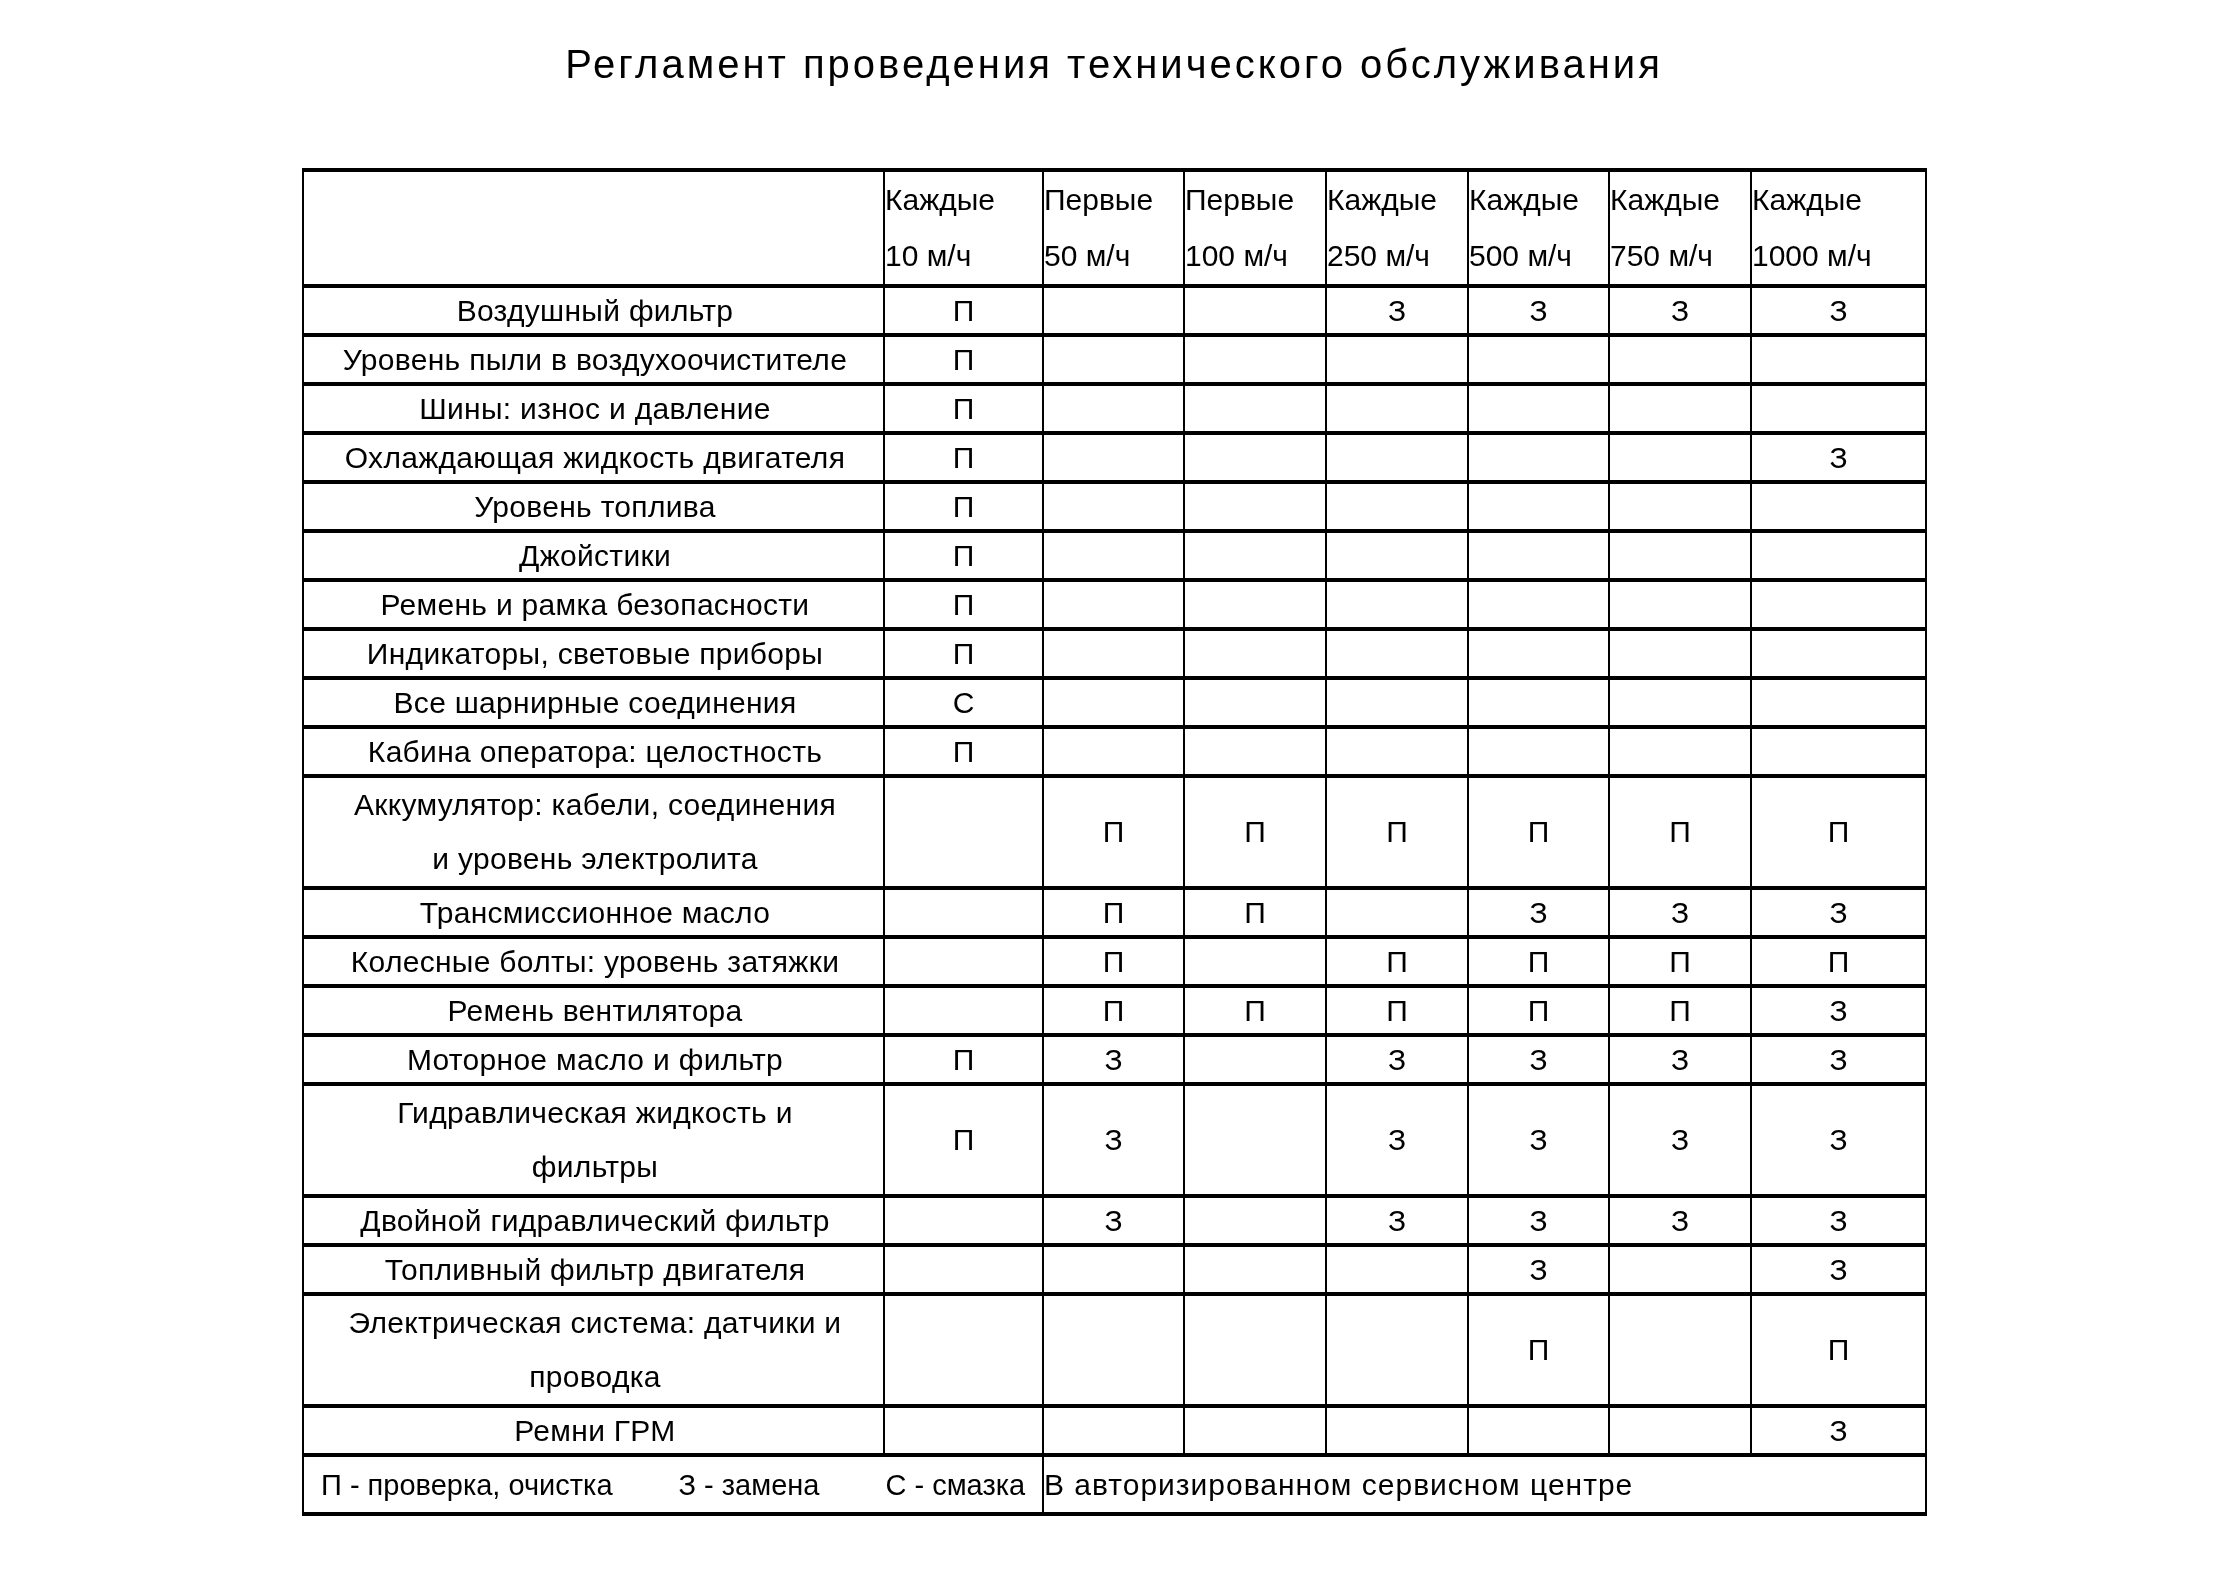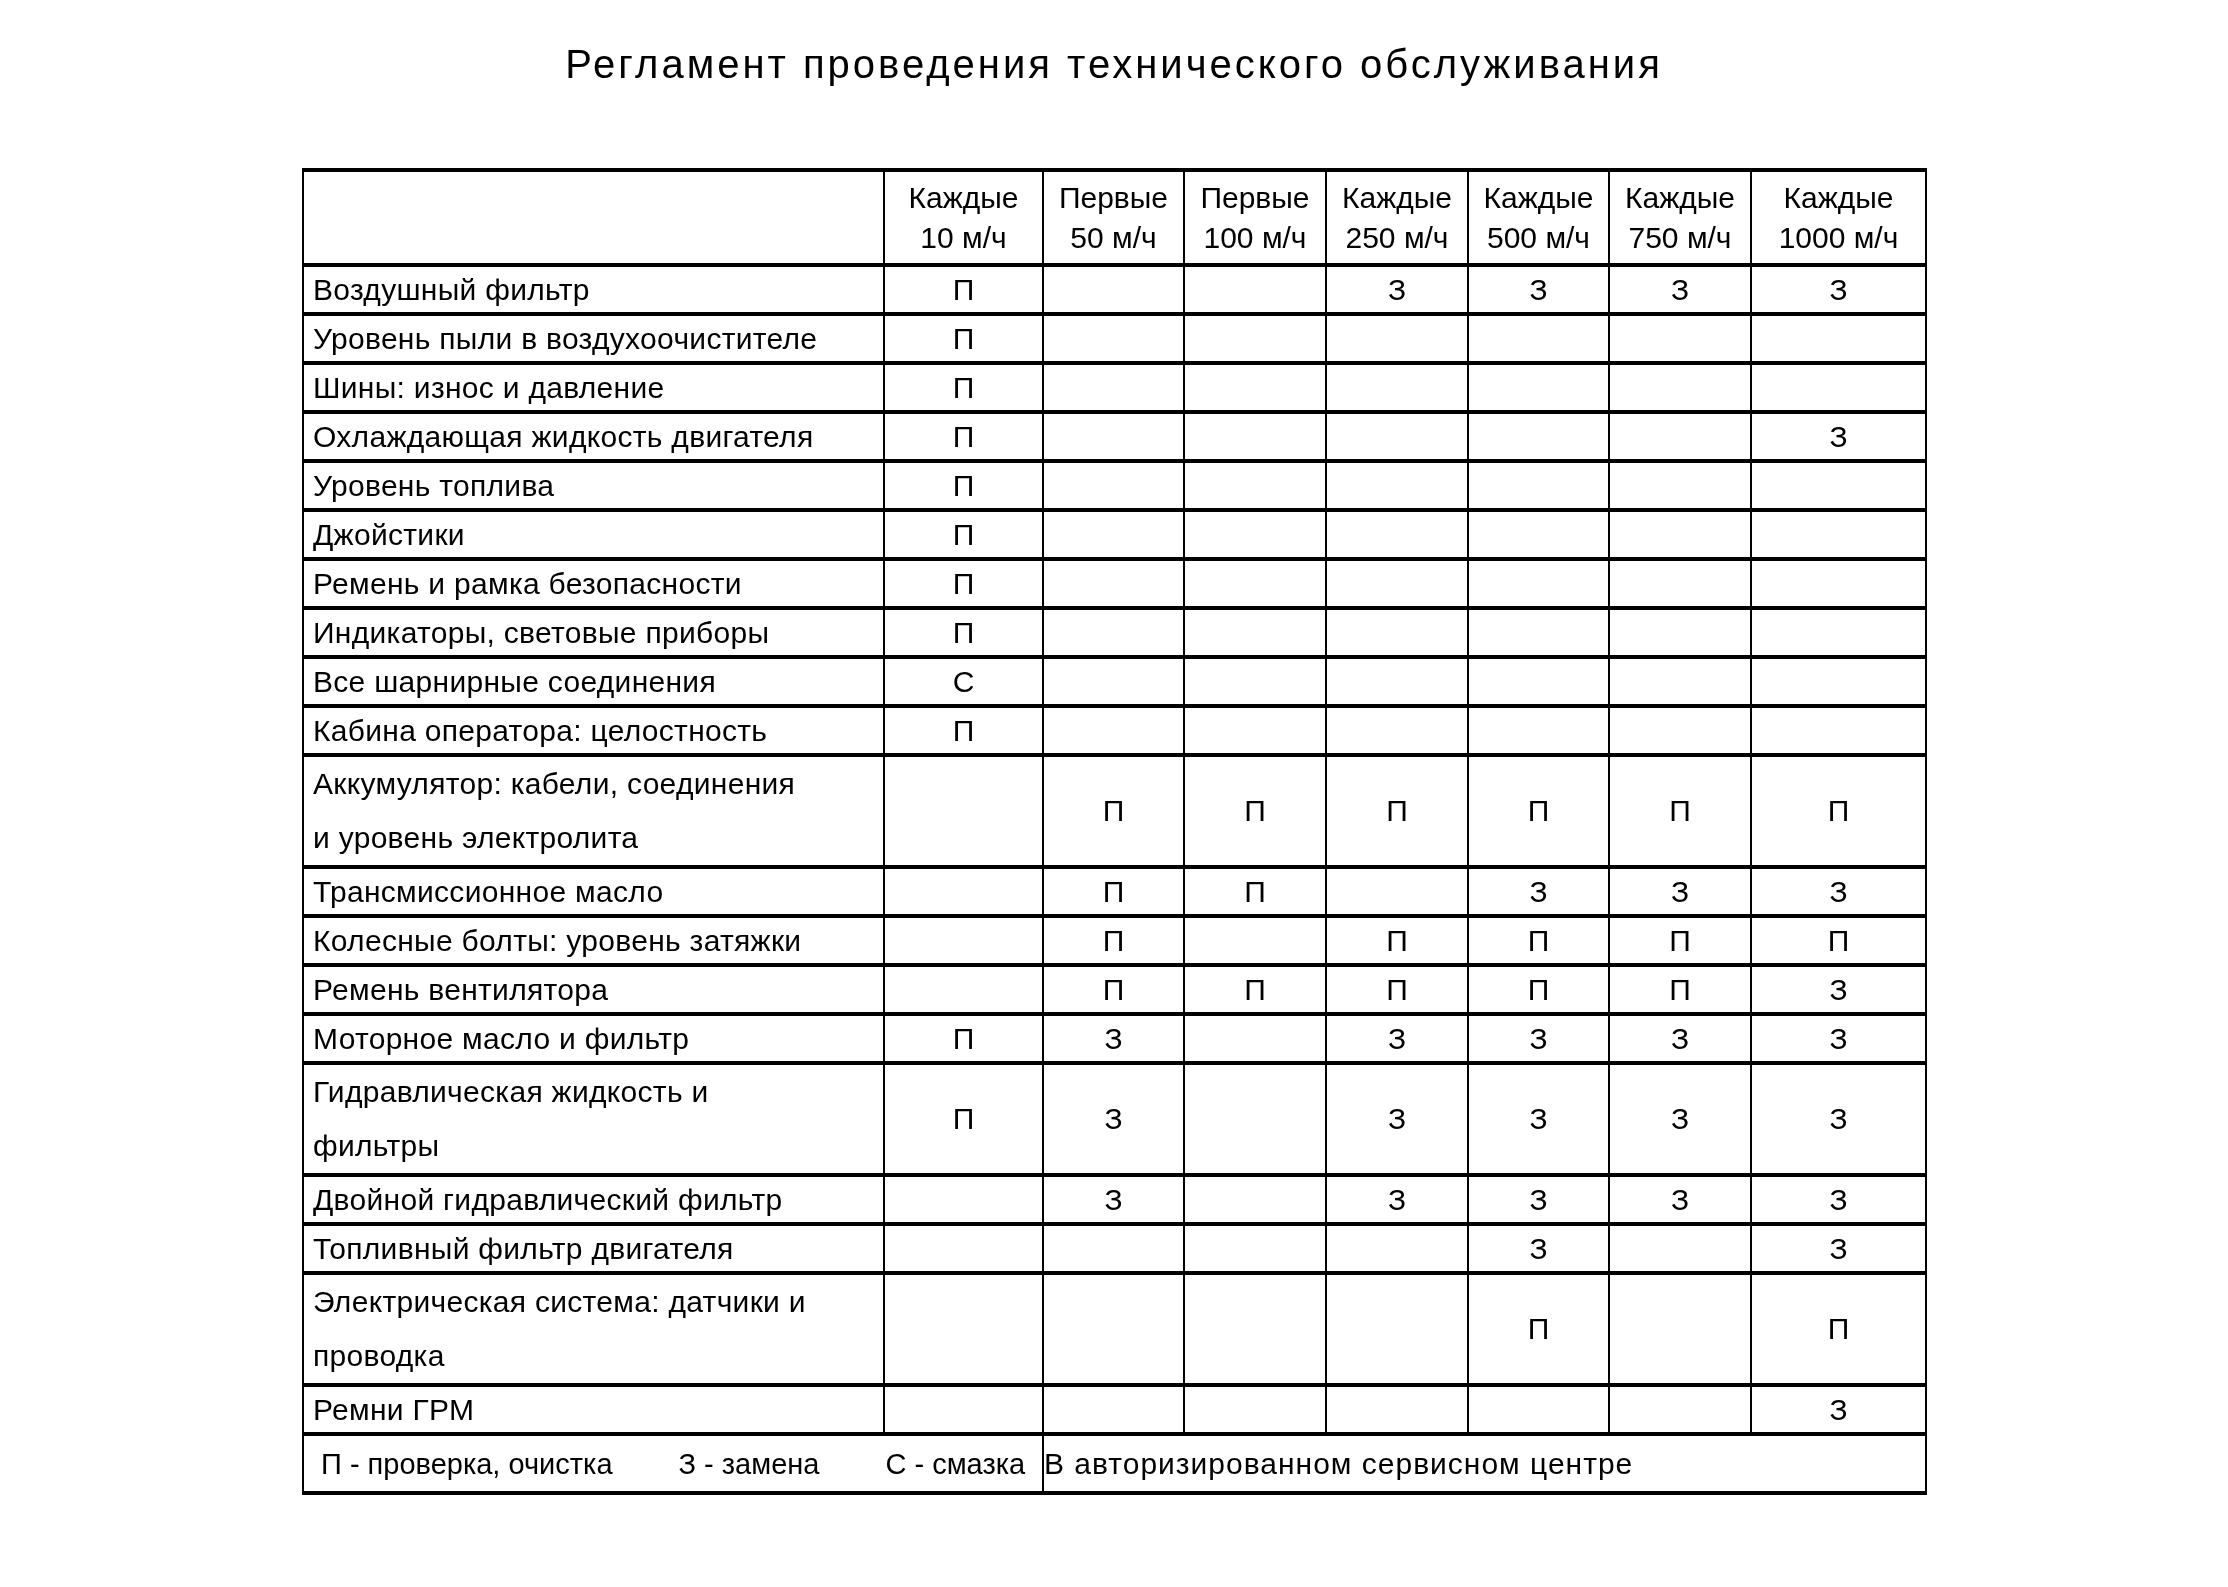--- a/index.html
+++ b/index.html
@@ -45,26 +45,26 @@
     vertical-align: middle;
     font-size: 30px;
   }
   tr.header-row { height: 95px; }
   tr.row { height: 49px; }
   tr.row.tall { height: 108px; }
   tr.footer-row { height: 59px; }
 
   td.corner { border: none; }
   td.head {
+    text-align: left;
+    white-space: pre-line;
+    line-height: 56px;
+  }
+  td.label {
     text-align: center;
-    white-space: pre-line;
-    line-height: 40px;
-  }
-  td.label {
-    text-align: left;
     padding: 0 6px 0 9px;
     white-space: pre-line;
     line-height: 44px;
     letter-spacing: 0.3px;
   }
   tr.tall td.label { line-height: 54px; }
   td.val { text-align: center; }
 
   td.legend-cell {
     border: none;

